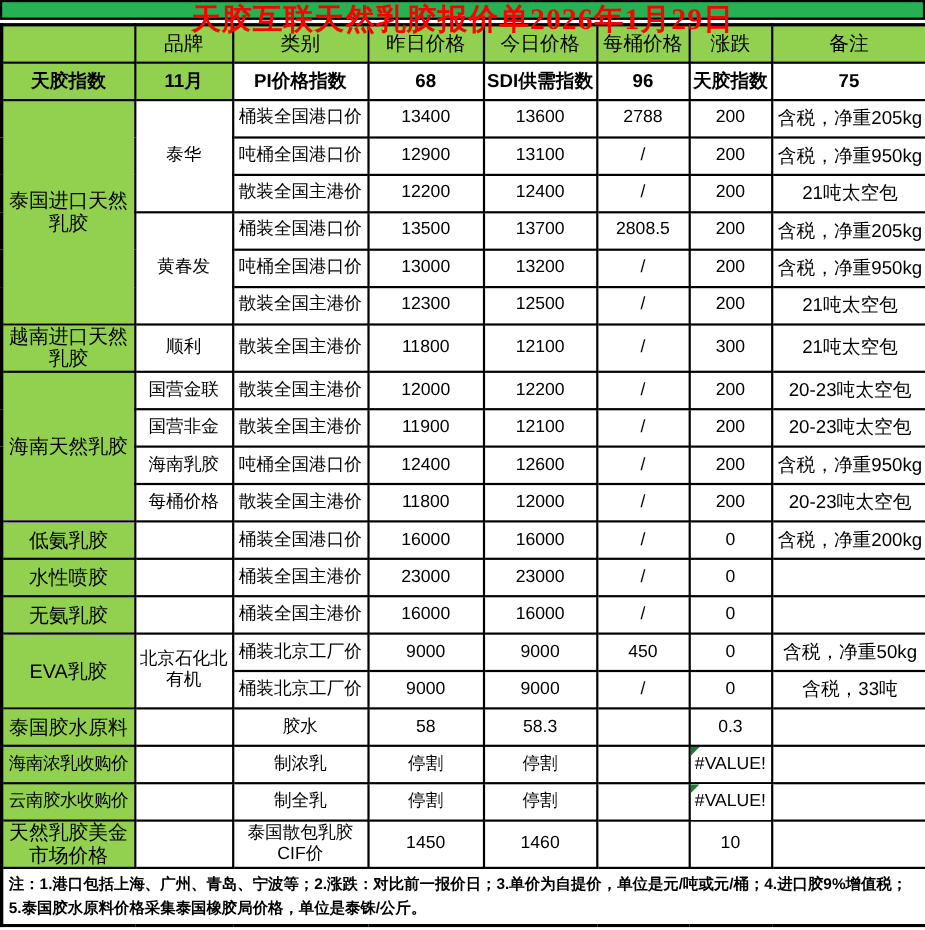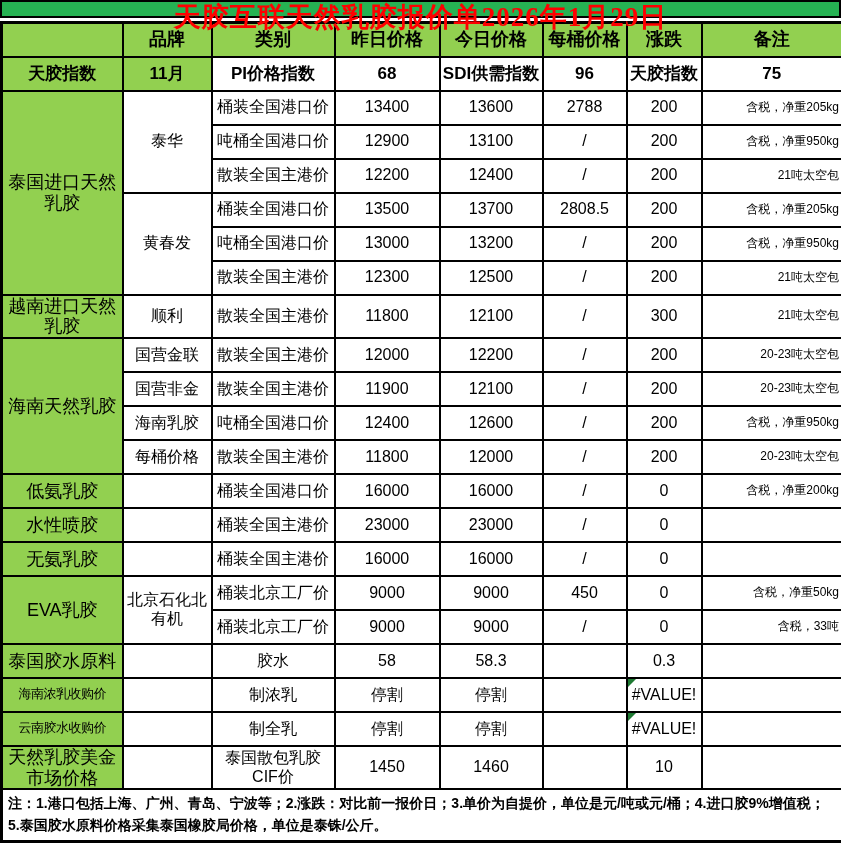--- a/index.html
+++ b/index.html
@@ -13,25 +13,25 @@
     border:2px solid var(--border); background:var(--title-bg);
     color:var(--title-text); font-weight:bold; font-size:27px;
     text-align:center; height:18px; line-height:30px; margin-bottom:3px;
     font-family:"Liberation Serif","DejaVu Serif",serif; letter-spacing:1px;
   }
   table{border-collapse:collapse; table-layout:fixed; width:841px; border:3px solid var(--border);}
   td{border:2px solid var(--border); padding:0 2px; overflow:hidden; background:var(--cell-bg);
      text-align:center; vertical-align:middle; font-size:16px; line-height:1.15;}
   tr{height:34px;}
   tr.tall{height:40px;}
-  tr.hdr td{background:var(--header-bg); font-weight:bold; font-size:18px;margin-top:12px;}
+  tr.hdr td{background:var(--header-bg); font-weight:normal; font-size:18px;margin-top:12px;}
   td.g{background:var(--header-bg); font-weight:normal; font-size:18px;}
-  td.g.shrink{font-size:13px; letter-spacing:-0.5px;}
+  td.g.shrink{font-size:16px; letter-spacing:-0.5px;}
   tr.idx td{font-weight:bold; font-size:17px;}
-  td.rem{text-align:right; font-size:12px; padding-left:4px;}
+  td.rem{text-align:center; font-size:17px; padding-left:4px;}
   td.num, td.cat{font-size:16px;}
   td.err{position:relative;}
   .flag{position:absolute; top:0; left:0; width:0; height:0;
         border-top:8px solid var(--flag); border-right:8px solid transparent;}
   td.notes{text-align:left; font-weight:bold; font-size:14px; line-height:1.55;
            padding:3px 5px; vertical-align:top;}
   tr.notes-row{height:46px;}
 </style>
 </head>
 <body>

